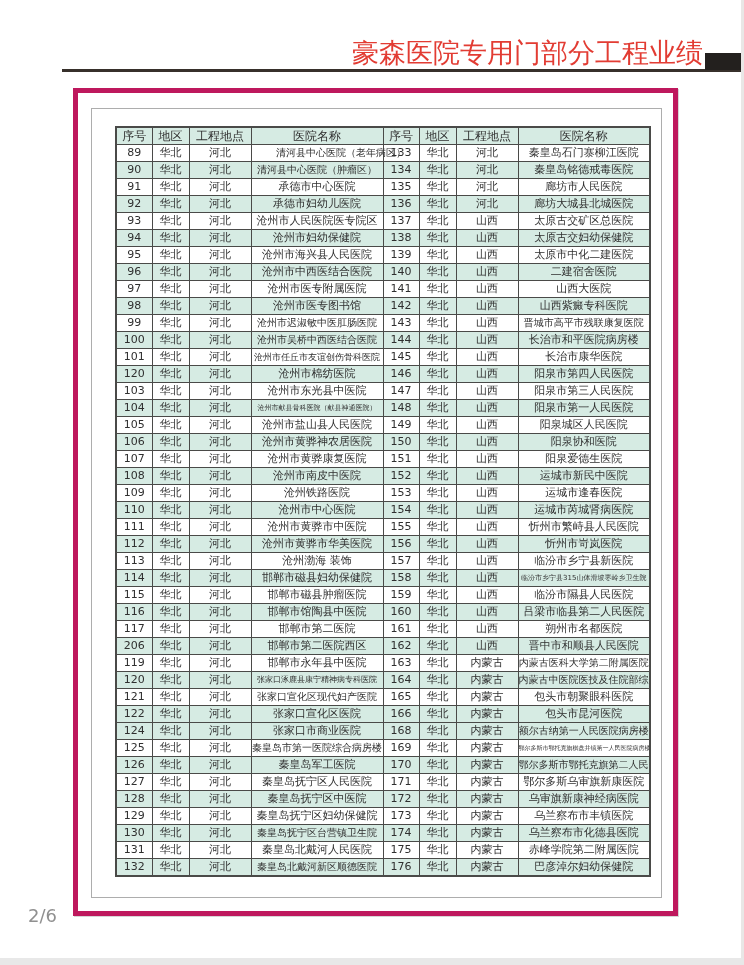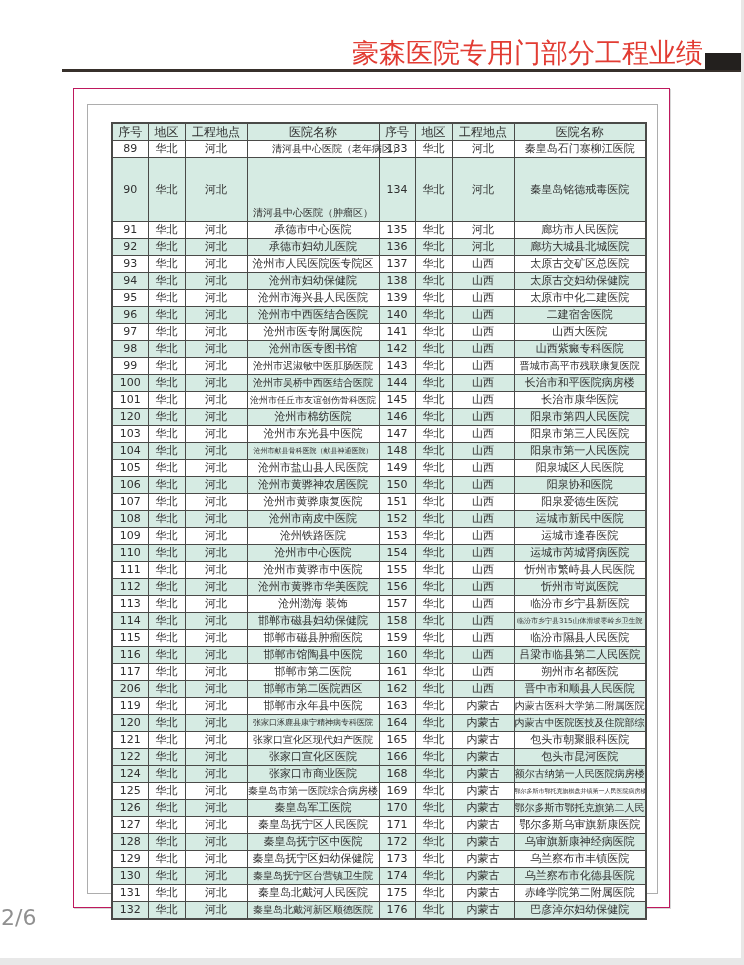--- a/index.html
+++ b/index.html
@@ -21,21 +21,21 @@
     position:absolute;top:69px;left:62px;right:2px;height:3px;
     background:var(--underline-dark,#37302b);
   }
   .title-block{
     position:absolute;top:53px;right:2px;width:37px;height:17px;
     background:#23201e;
   }
   
   .outer-frame{
     position:absolute;left:73px;top:88px;width:595px;height:818px;
-    border:1px solid #be185d;box-shadow:1px 1px 0 #d6d6d6;
+    border:5px solid #be185d;box-shadow:1px 1px 0 #d6d6d6;
   }
   .inner-frame{
     position:absolute;left:13px;top:15px;right:11px;bottom:13px;
     border:1px solid #adadad;
   }
   
   table.hospital{
     border-collapse:collapse;table-layout:fixed;
     margin:17px 0 0 23px;width:534px;
     border:2px solid var(--tbl-border,#4a4a48);
@@ -48,22 +48,22 @@
   table.hospital th{
     font-size:12px;font-weight:normal;
     background:var(--alt-green,#d6ebe3);
   }
   table.hospital tr.alt td{background:var(--alt-green,#d6ebe3);}
   .cf{
     width:100%;overflow:hidden;white-space:nowrap;
   }
   
   .page-number{
-    position:absolute;left:1px;top:905px;
-    font-size:22px;color:#909090;
+    position:absolute;left:28px;top:905px;
+    font-size:18px;color:#909090;
   }
   .bottom-strip{
     position:absolute;left:0;bottom:0;width:100%;height:7px;
     background:#e8e8e8;
   }
   .right-edge{
     position:absolute;top:0;right:0;width:3px;height:100%;
     background:#e9e7e6;
   }
 </style>
@@ -132,21 +132,21 @@
               <td>
                 <div class="cf">90</div>
               </td>
               <td>
                 <div class="cf">华北</div>
               </td>
               <td>
                 <div class="cf">河北</div>
               </td>
               <td>
-                <div class="cf" style="font-size: 10px; margin-top: 47px;">清河县中心医院（肿瘤区）</div>
+                <div class="cf" style="font-size: 10px;">清河县中心医院（肿瘤区）</div>
               </td>
               <td>
                 <div class="cf">134</div>
               </td>
               <td>
                 <div class="cf">华北</div>
               </td>
               <td>
                 <div class="cf">河北</div>
               </td>

